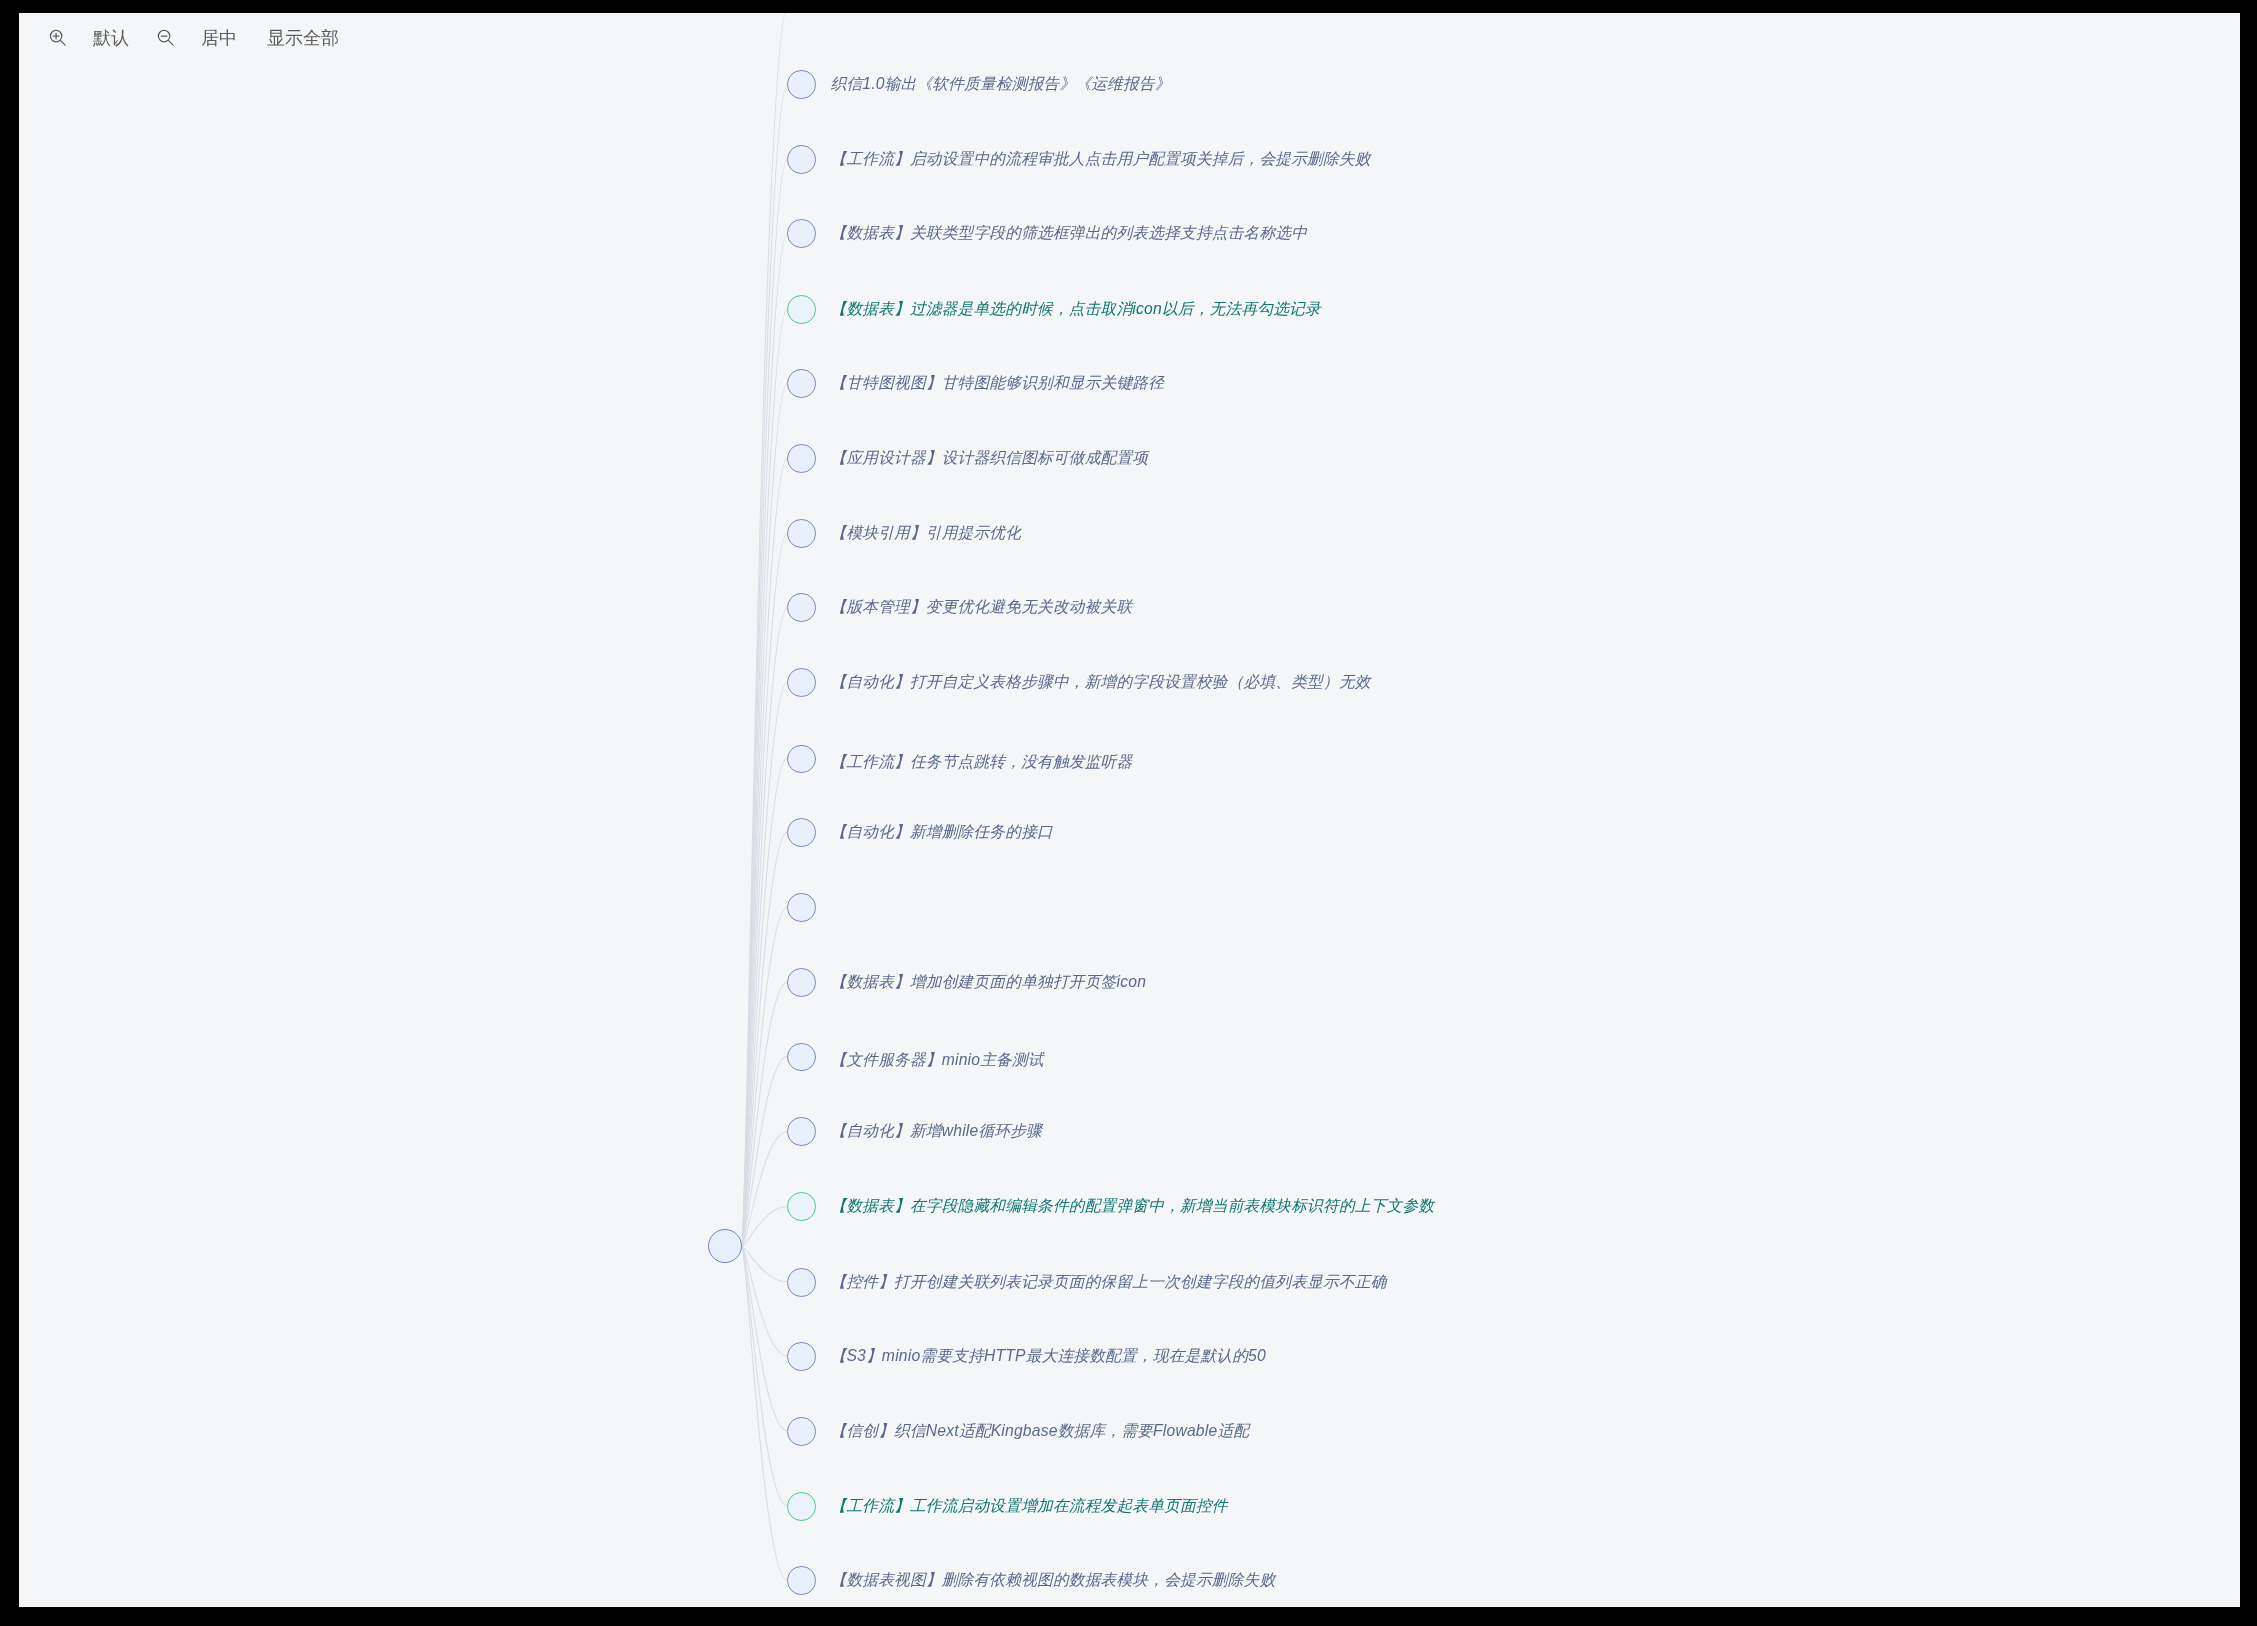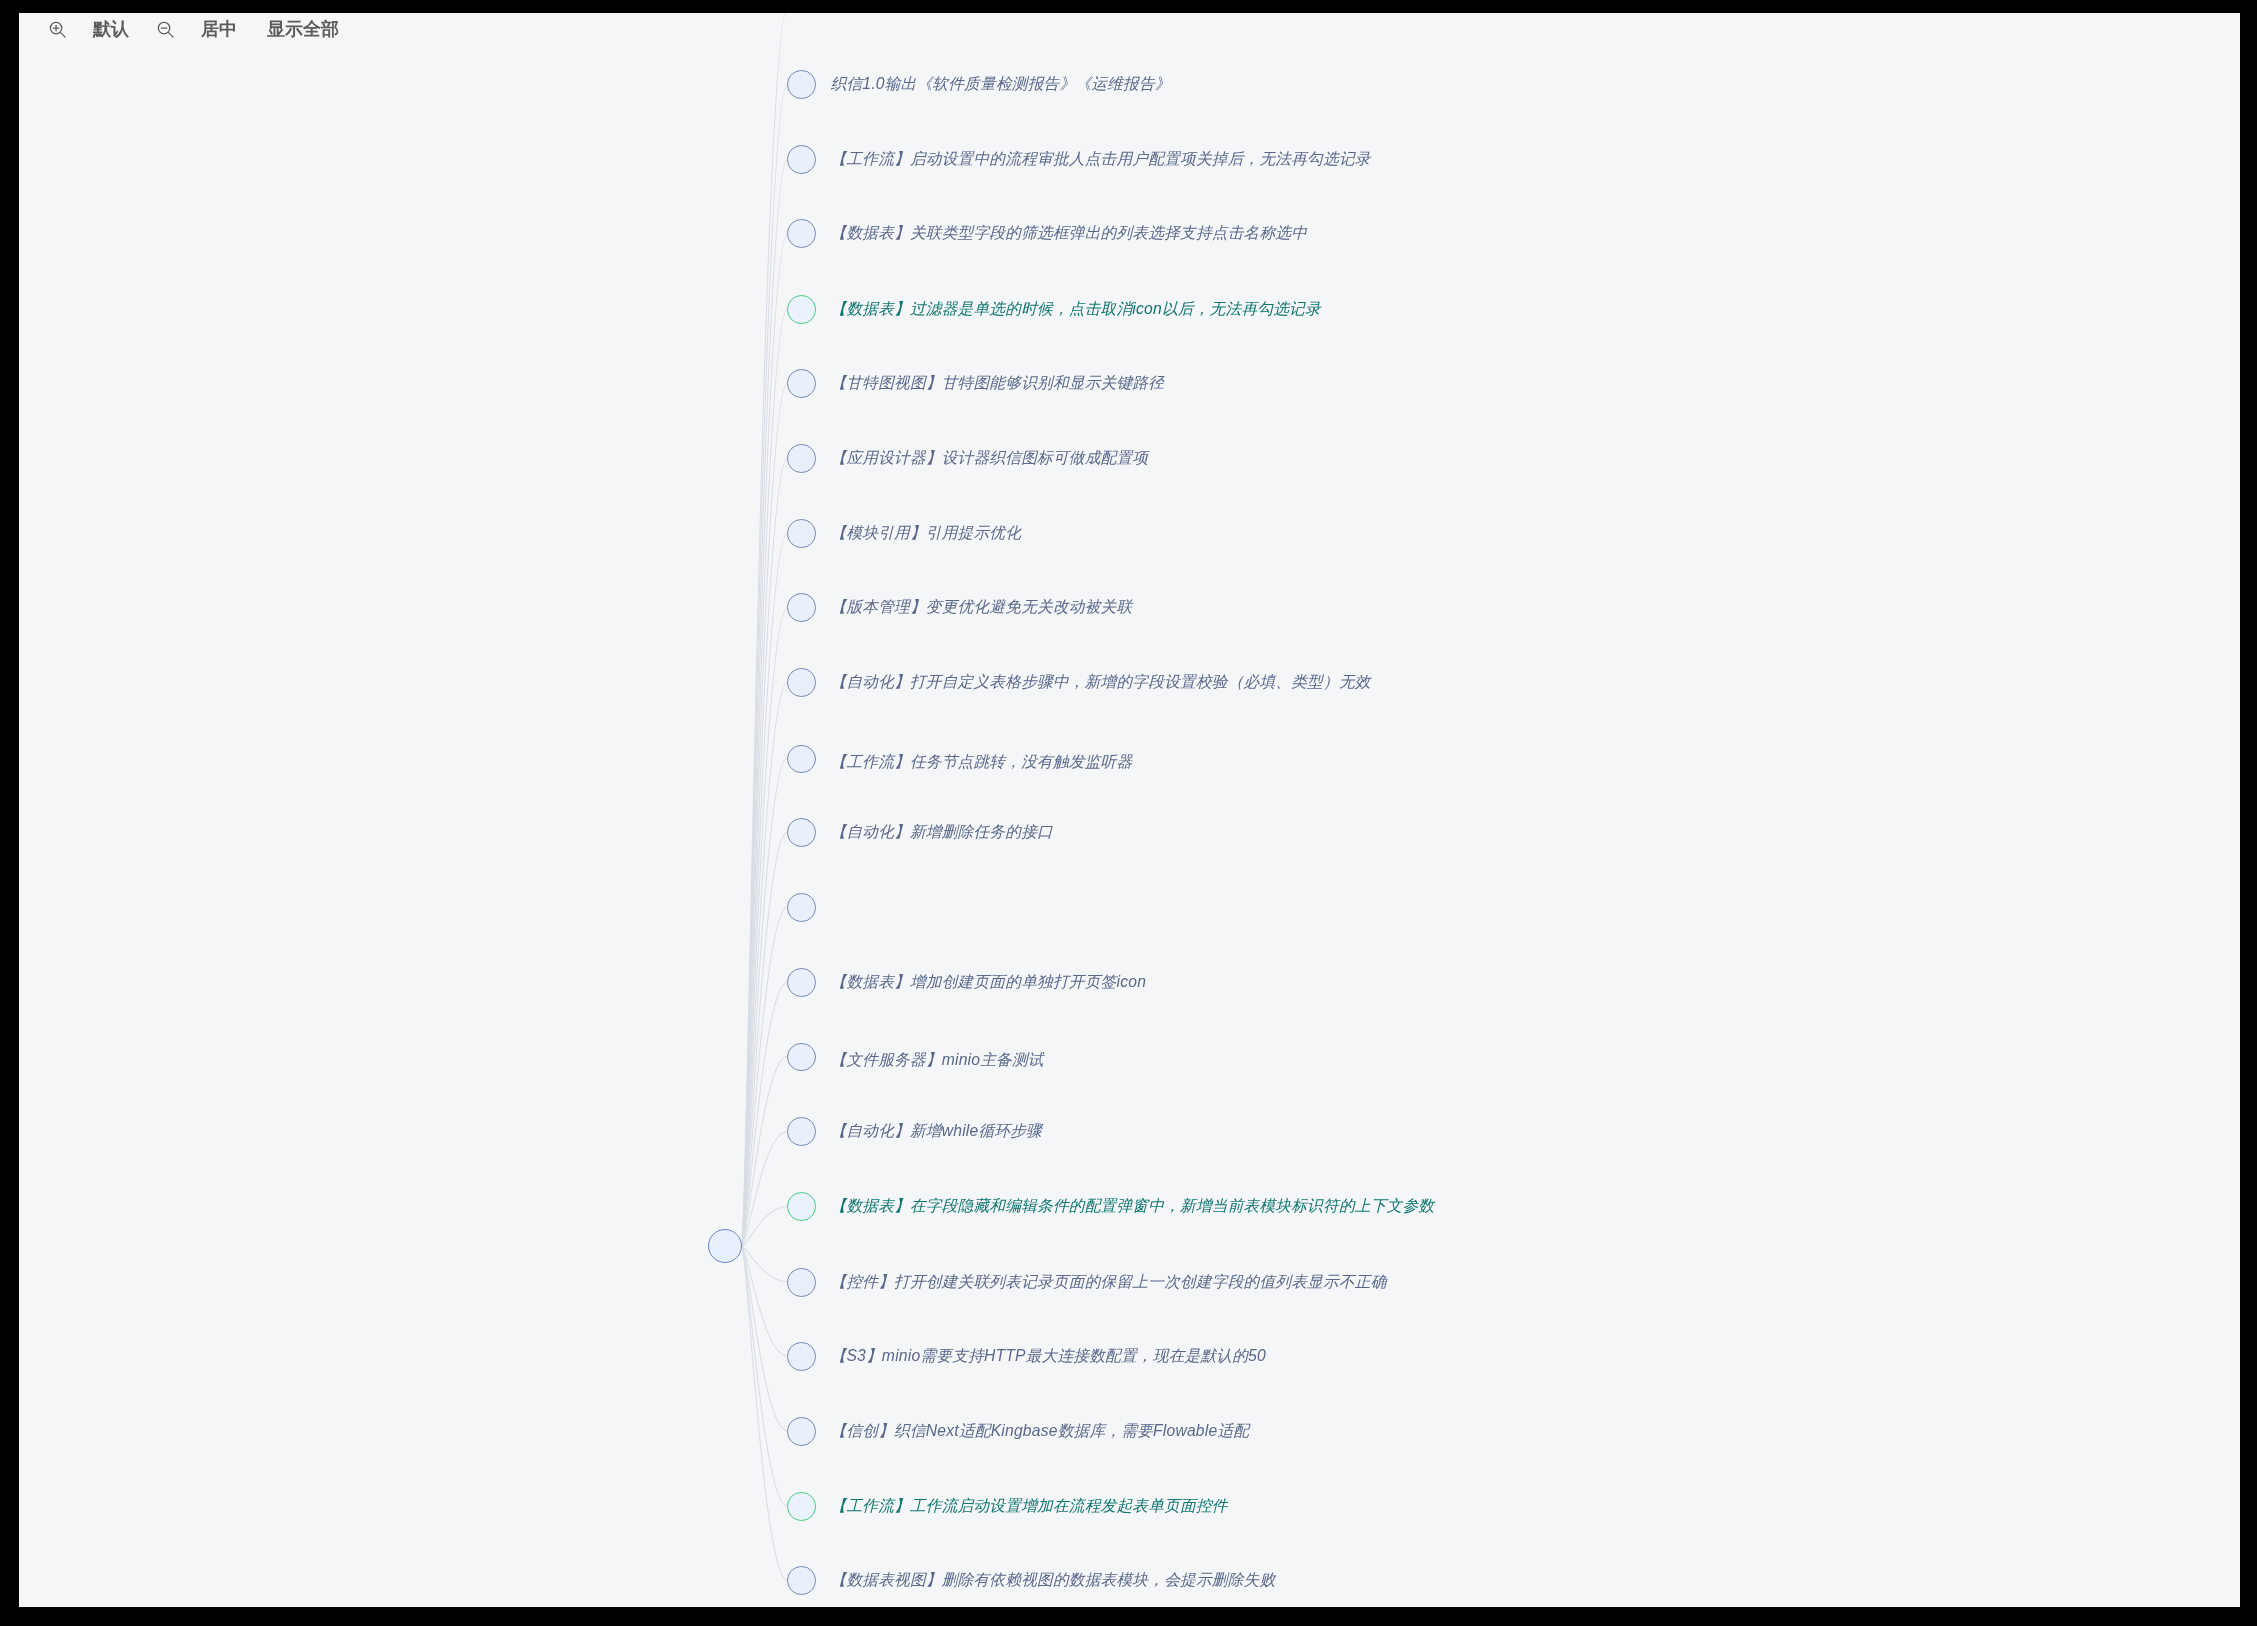--- a/index.html
+++ b/index.html
@@ -21,25 +21,25 @@
     overflow: hidden;
   }
 
   
   #toolbar {
     position: absolute;
     left: 0; top: 0;
     width: 100%;
     height: 49px;
     display: flex;
+    align-items: center;
     padding-left: 17px;
     gap: 0px;
     user-select: none;
     z-index: 20;
-    font-weight: bold;
   }
   .tb-item {
     display: flex;
     align-items: center;
     justify-content: center;
     height: 32px;
     color: #5c5c5c;
     font-size: 18px;
     line-height: 1;
     cursor: pointer;
@@ -135,21 +135,21 @@
         <path d="M 760 1297 C 766 1302.46, 782 1570, 808 1570" fill="none" stroke="#d8dde4" stroke-width="1.1"></path>
         <path d="M 760 1297 C 766 1304.02, 782 1648, 808 1648" fill="none" stroke="#d8dde4" stroke-width="1.1"></path>
       </svg>
     <div id="nodes-layer">
         <div class="node" style="left: 768px; top: 56px;">
           <div class="node-circle"></div>
           <div class="node-label">织信1.0输出《软件质量检测报告》《运维报告》</div>
         </div>
         <div class="node" style="left: 768px; top: 131px;">
           <div class="node-circle"></div>
-          <div class="node-label">【工作流】启动设置中的流程审批人点击用户配置项关掉后，无法再勾选记录</div>
+          <div class="node-label">【工作流】启动设置中的流程审批人点击用户配置项关掉后，会提示删除失败</div>
         </div>
         <div class="node" style="left: 768px; top: 205px;">
           <div class="node-circle"></div>
           <div class="node-label">【数据表】关联类型字段的筛选框弹出的列表选择支持点击名称选中</div>
         </div>
         <div class="node green" style="left: 768px; top: 281px;">
           <div class="node-circle"></div>
           <div class="node-label">【数据表】过滤器是单选的时候，点击取消icon以后，无法再勾选记录</div>
         </div>
         <div class="node" style="left: 768px; top: 355px;">

